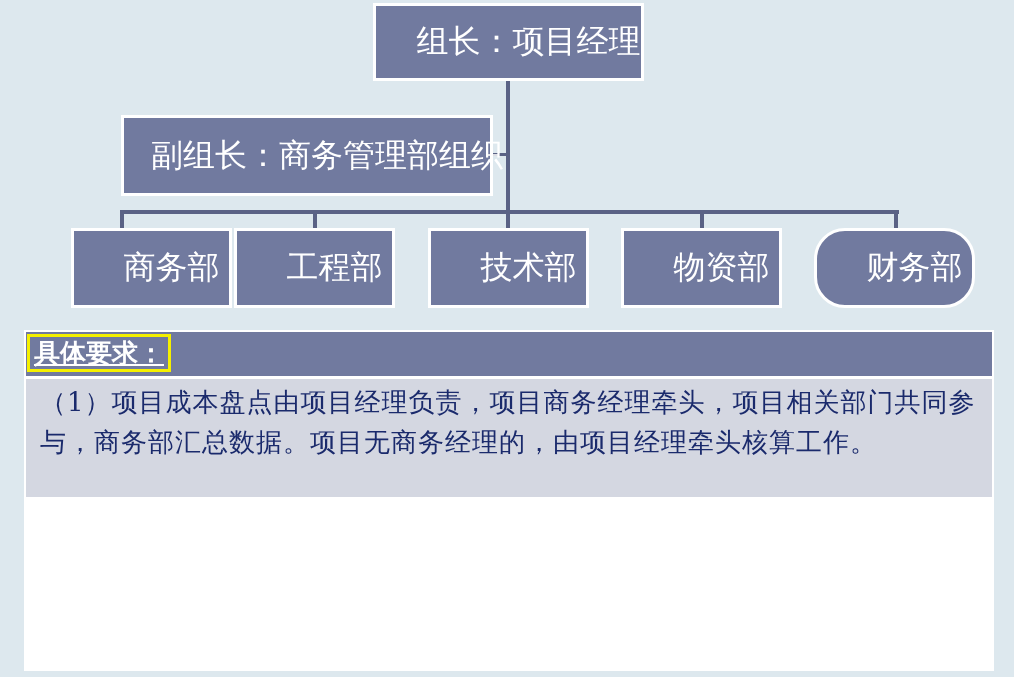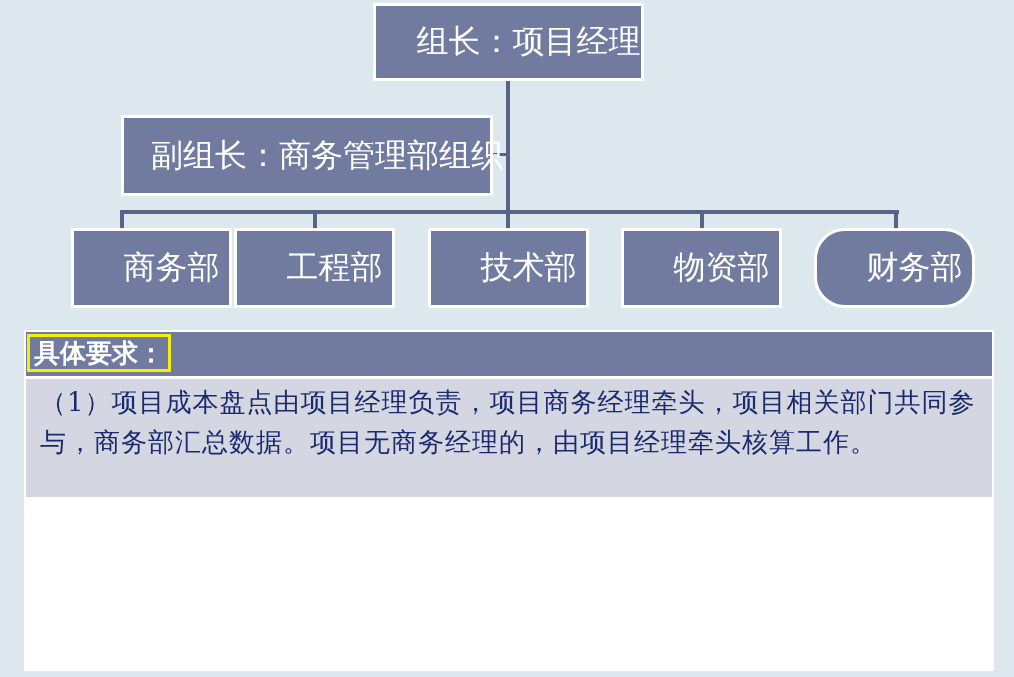--- a/index.html
+++ b/index.html
@@ -26,20 +26,21 @@
     display: flex; flex-direction: column; gap: 3px;
   }
   .req-header {
     height: 44px; background: #717a9f; position: relative; flex: none;
   }
   .req-header-label {
     position: absolute; left: 1px; top: 2px; height: 38px; padding: 0 4px;
     border: 3px solid #f5f000; box-sizing: border-box;
     color: #ffffff; font-size: 26px; font-weight: bold; line-height: 32px;
     font-family: "DejaVu Sans", sans-serif;
+    text-decoration: underline;
   }
   .req-row {
     box-sizing: border-box; padding: 3px 14px 0 14px;
     color: #1a2a6c; font-size: 26px; line-height: 40px;
     font-family: "DejaVu Serif", "Liberation Serif", serif;
     letter-spacing: 1px;
   }
   .row-a { background: #d4d7e1; }
   .row-b { background: #e8eaf0; }
   #row-1 { height: 118px; }

